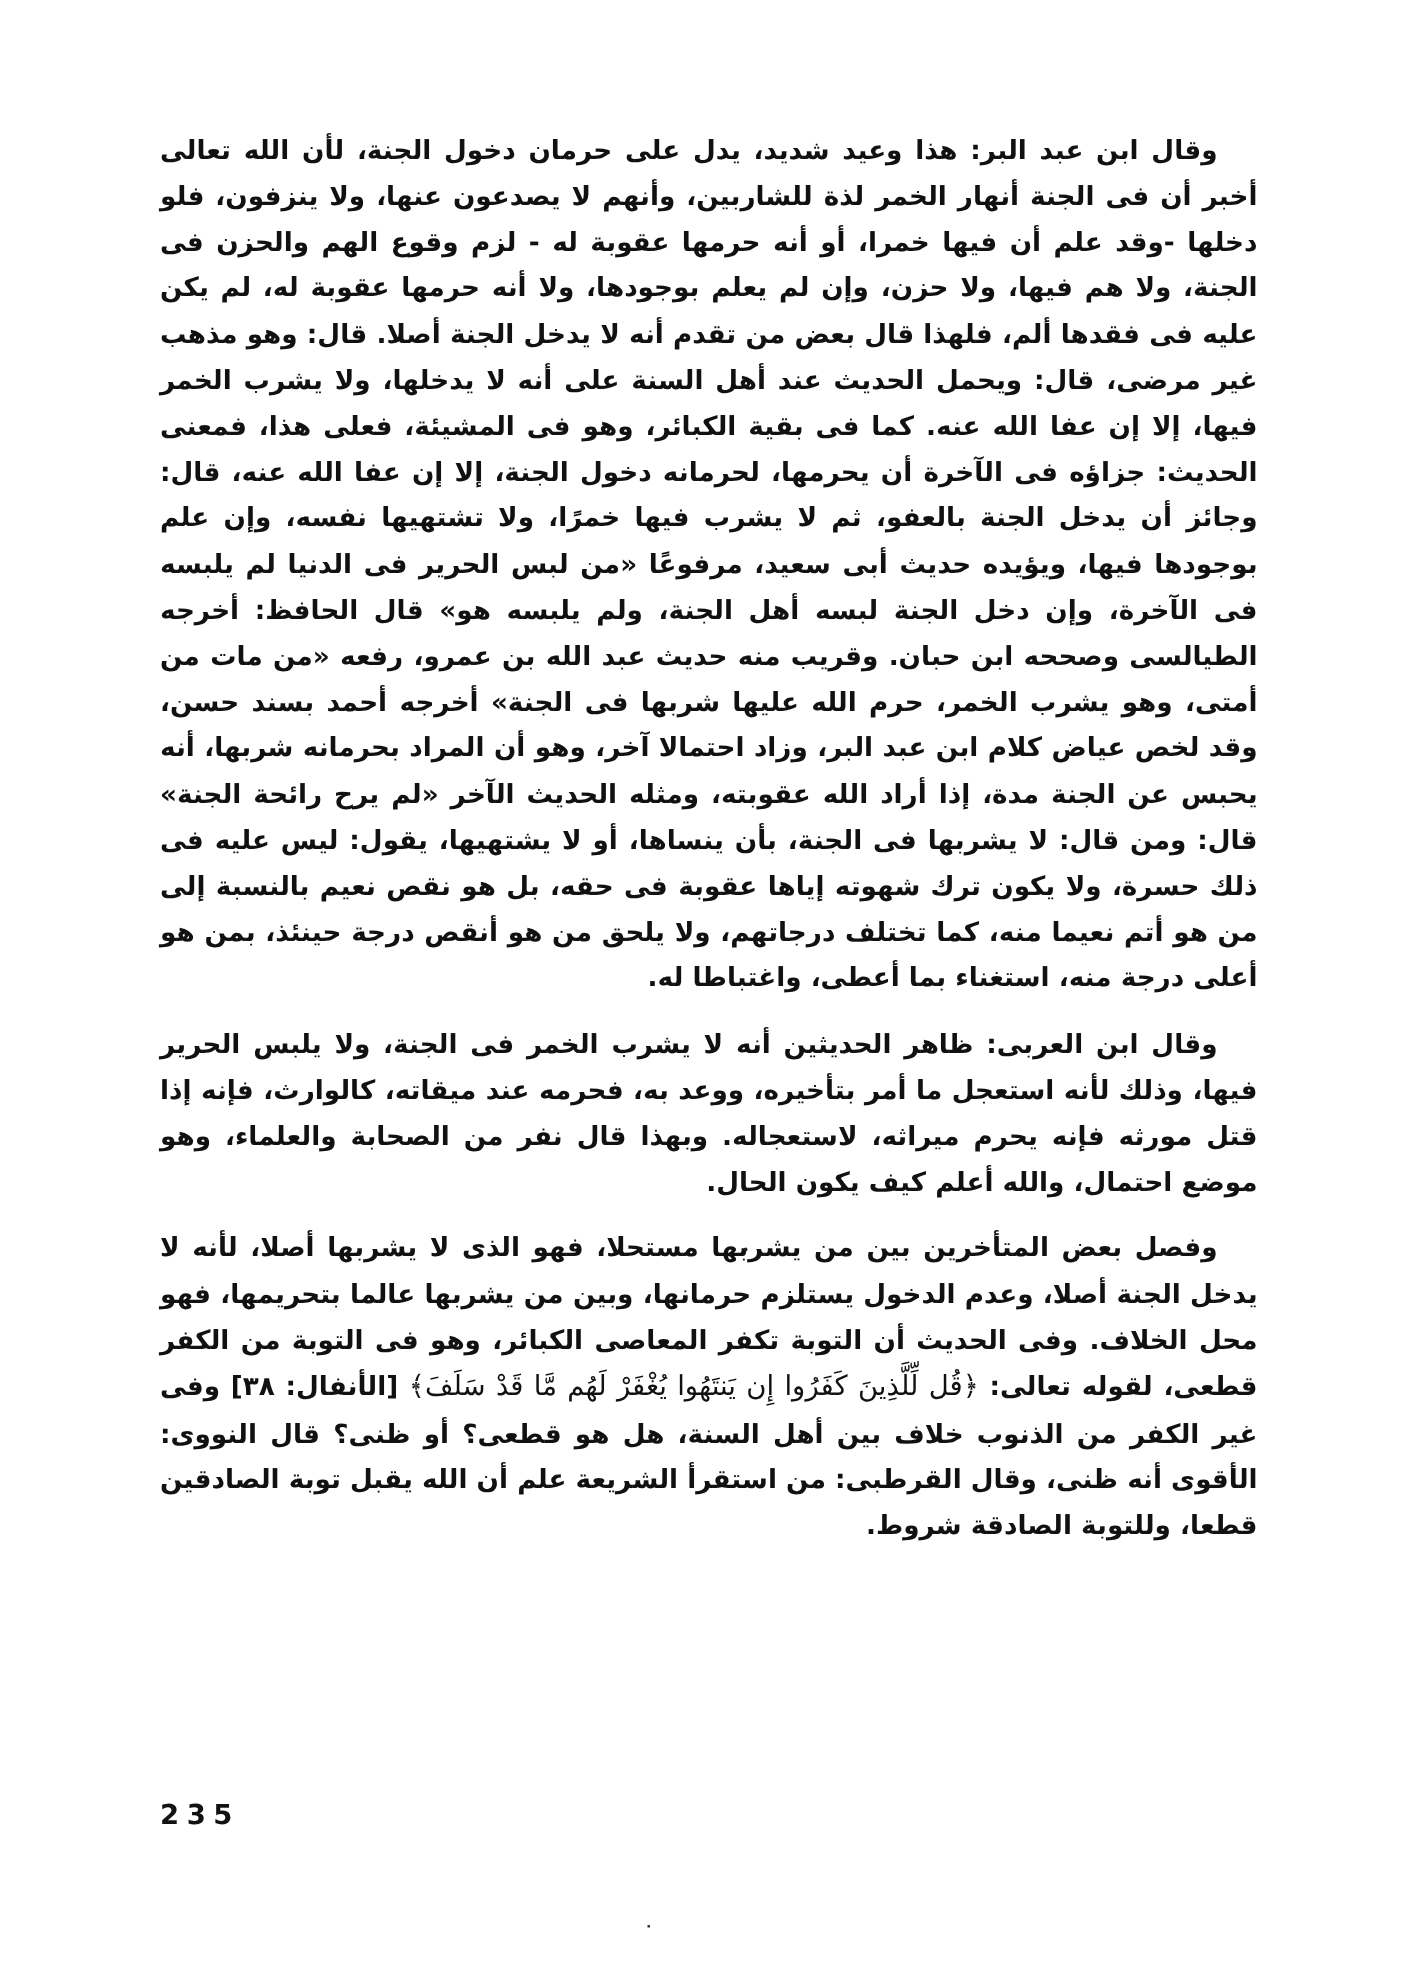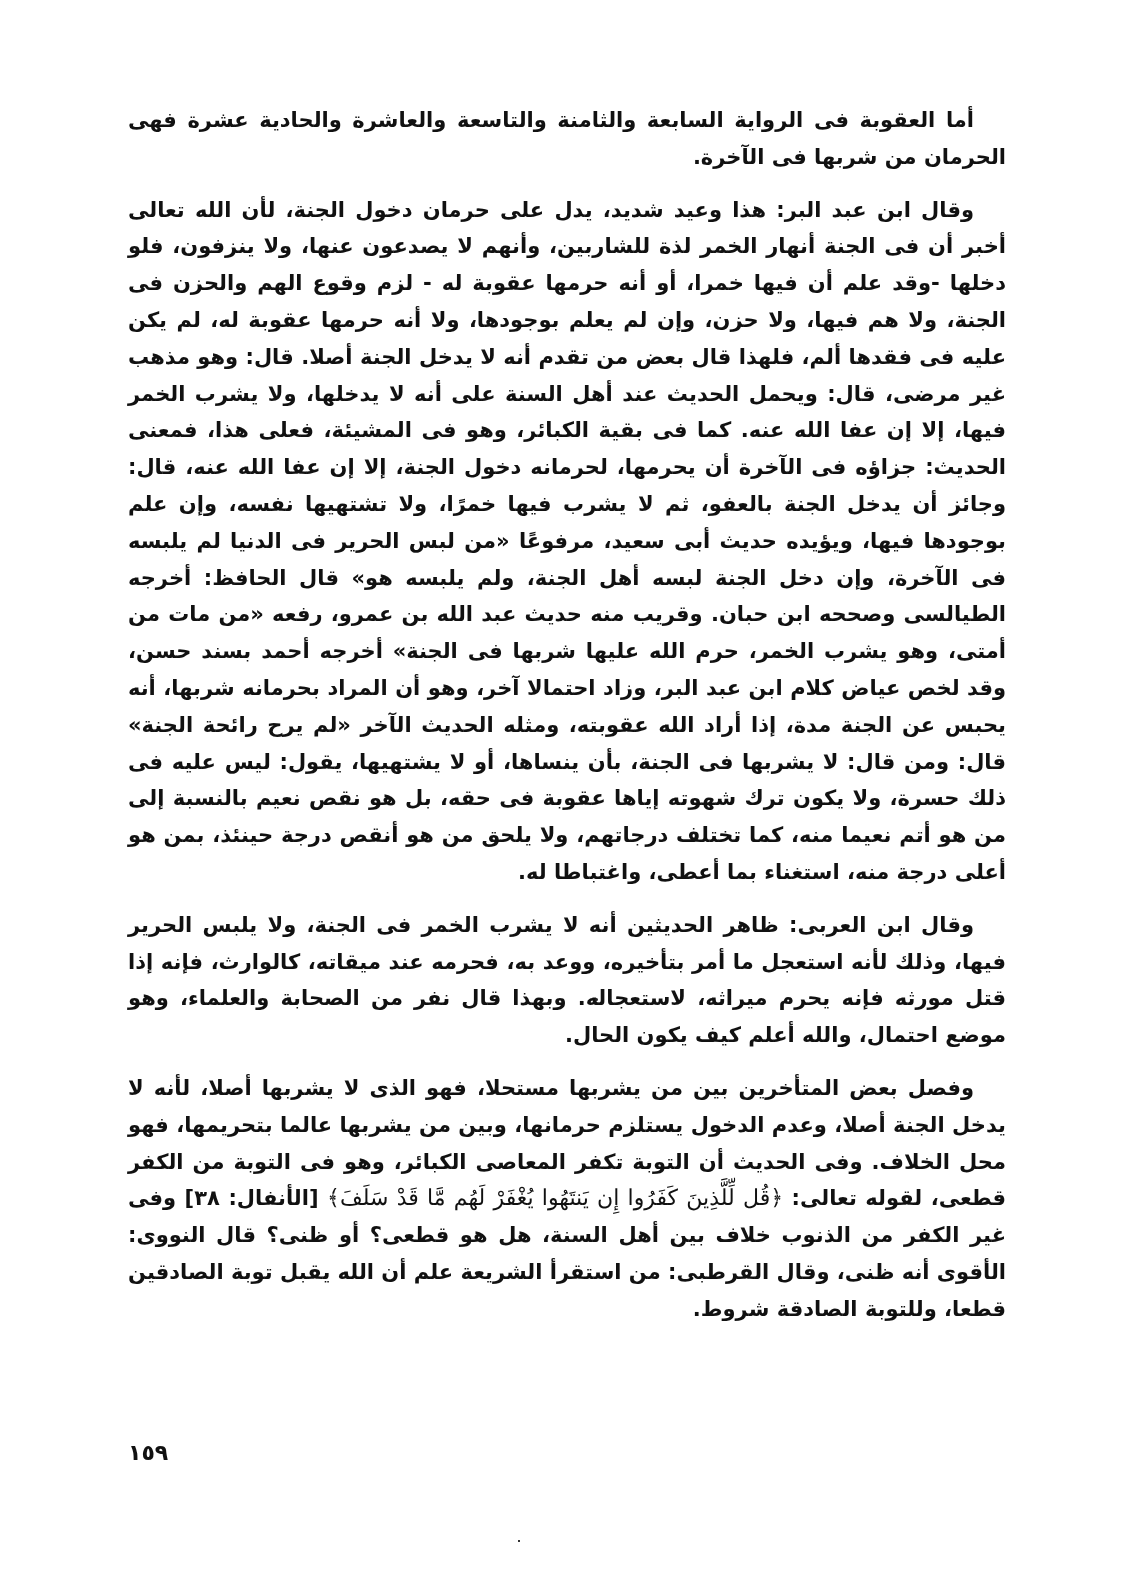--- a/index.html
+++ b/index.html
@@ -22,21 +22,20 @@
     position: absolute; left: 128px; top: 1440px;
     font-size: 22px; font-weight: bold; letter-spacing: 6px; direction: rtl;
   }
   .speck { position: absolute; left: 518px; top: 1540px; width: 2px; height: 2px; background: #333; }
   .dot-mark { position: absolute; left: 595px; top: 998px; width: 3px; height: 3px; background: #222; border-radius: 50%; }
 </style>
 </head>
 <body>
 
 <div class="page">
-  <p class="para">أما العقوبة فى الرواية السابعة والثامنة والتاسعة والعاشرة والحادية عشرة فهى الحرمان من شربها فى الآخرة.</p>
   <p class="para">وقال ابن عبد البر: هذا وعيد شديد، يدل على حرمان دخول الجنة، لأن الله تعالى أخبر أن فى الجنة أنهار الخمر لذة للشاربين، وأنهم لا يصدعون عنها، ولا ينزفون، فلو دخلها -وقد علم أن فيها خمرا، أو أنه حرمها عقوبة له - لزم وقوع الهم والحزن فى الجنة، ولا هم فيها، ولا حزن، وإن لم يعلم بوجودها، ولا أنه حرمها عقوبة له، لم يكن عليه فى فقدها ألم، فلهذا قال بعض من تقدم أنه لا يدخل الجنة أصلا. قال: وهو مذهب غير مرضى، قال: ويحمل الحديث عند أهل السنة على أنه لا يدخلها، ولا يشرب الخمر فيها، إلا إن عفا الله عنه. كما فى بقية الكبائر، وهو فى المشيئة، فعلى هذا، فمعنى الحديث: جزاؤه فى الآخرة أن يحرمها، لحرمانه دخول الجنة، إلا إن عفا الله عنه، قال: وجائز أن يدخل الجنة بالعفو، ثم لا يشرب فيها خمرًا، ولا تشتهيها نفسه، وإن علم بوجودها فيها، ويؤيده حديث أبى سعيد، مرفوعًا «من لبس الحرير فى الدنيا لم يلبسه فى الآخرة، وإن دخل الجنة لبسه أهل الجنة، ولم يلبسه هو» قال الحافظ: أخرجه الطيالسى وصححه ابن حبان. وقريب منه حديث عبد الله بن عمرو، رفعه «من مات من أمتى، وهو يشرب الخمر، حرم الله عليها شربها فى الجنة» أخرجه أحمد بسند حسن، وقد لخص عياض كلام ابن عبد البر، وزاد احتمالا آخر، وهو أن المراد بحرمانه شربها، أنه يحبس عن الجنة مدة، إذا أراد الله عقوبته، ومثله الحديث الآخر «لم يرح رائحة الجنة» قال: ومن قال: لا يشربها فى الجنة، بأن ينساها، أو لا يشتهيها، يقول: ليس عليه فى ذلك حسرة، ولا يكون ترك شهوته إياها عقوبة فى حقه، بل هو نقص نعيم بالنسبة إلى من هو أتم نعيما منه، كما تختلف درجاتهم، ولا يلحق من هو أنقص درجة حينئذ، بمن هو أعلى درجة منه، استغناء بما أعطى، واغتباطا له.</p>
   <p class="para">وقال ابن العربى: ظاهر الحديثين أنه لا يشرب الخمر فى الجنة، ولا يلبس الحرير فيها، وذلك لأنه استعجل ما أمر بتأخيره، ووعد به، فحرمه عند ميقاته، كالوارث، فإنه إذا قتل مورثه فإنه يحرم ميراثه، لاستعجاله. وبهذا قال نفر من الصحابة والعلماء، وهو موضع احتمال، والله أعلم كيف يكون الحال.</p>
   <p class="para"><span>وفصل بعض المتأخرين بين من يشربها مستحلا، فهو الذى لا يشربها أصلا، لأنه لا يدخل الجنة أصلا، وعدم الدخول يستلزم حرمانها، وبين من يشربها عالما بتحريمها، فهو محل الخلاف. وفى الحديث أن التوبة تكفر المعاصى الكبائر، وهو فى التوبة من الكفر قطعى، لقوله تعالى: </span><span class="quran">﴿قُل لِّلَّذِينَ كَفَرُوا إِن يَنتَهُوا يُغْفَرْ لَهُم مَّا قَدْ سَلَفَ﴾</span><span> [الأنفال: ٣٨] وفى غير الكفر من الذنوب خلاف بين أهل السنة، هل هو قطعى؟ أو ظنى؟ قال النووى: الأقوى أنه ظنى، وقال القرطبى: من استقرأ الشريعة علم أن الله يقبل توبة الصادقين قطعا، وللتوبة الصادقة شروط.</span></p>
 </div>
 
 <div class="dot-mark"></div>
-<div class="page-number">١٥٩</div>
+<div class="page-number">235</div>
 <div class="speck"></div>
 
 </body></html>

